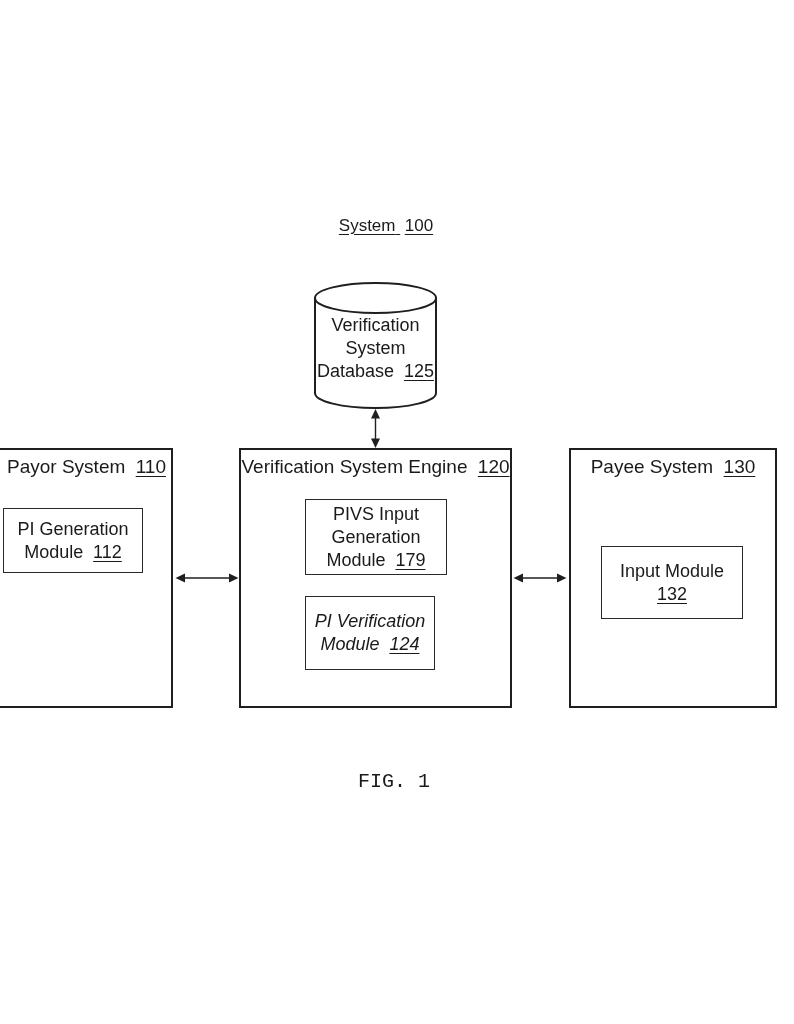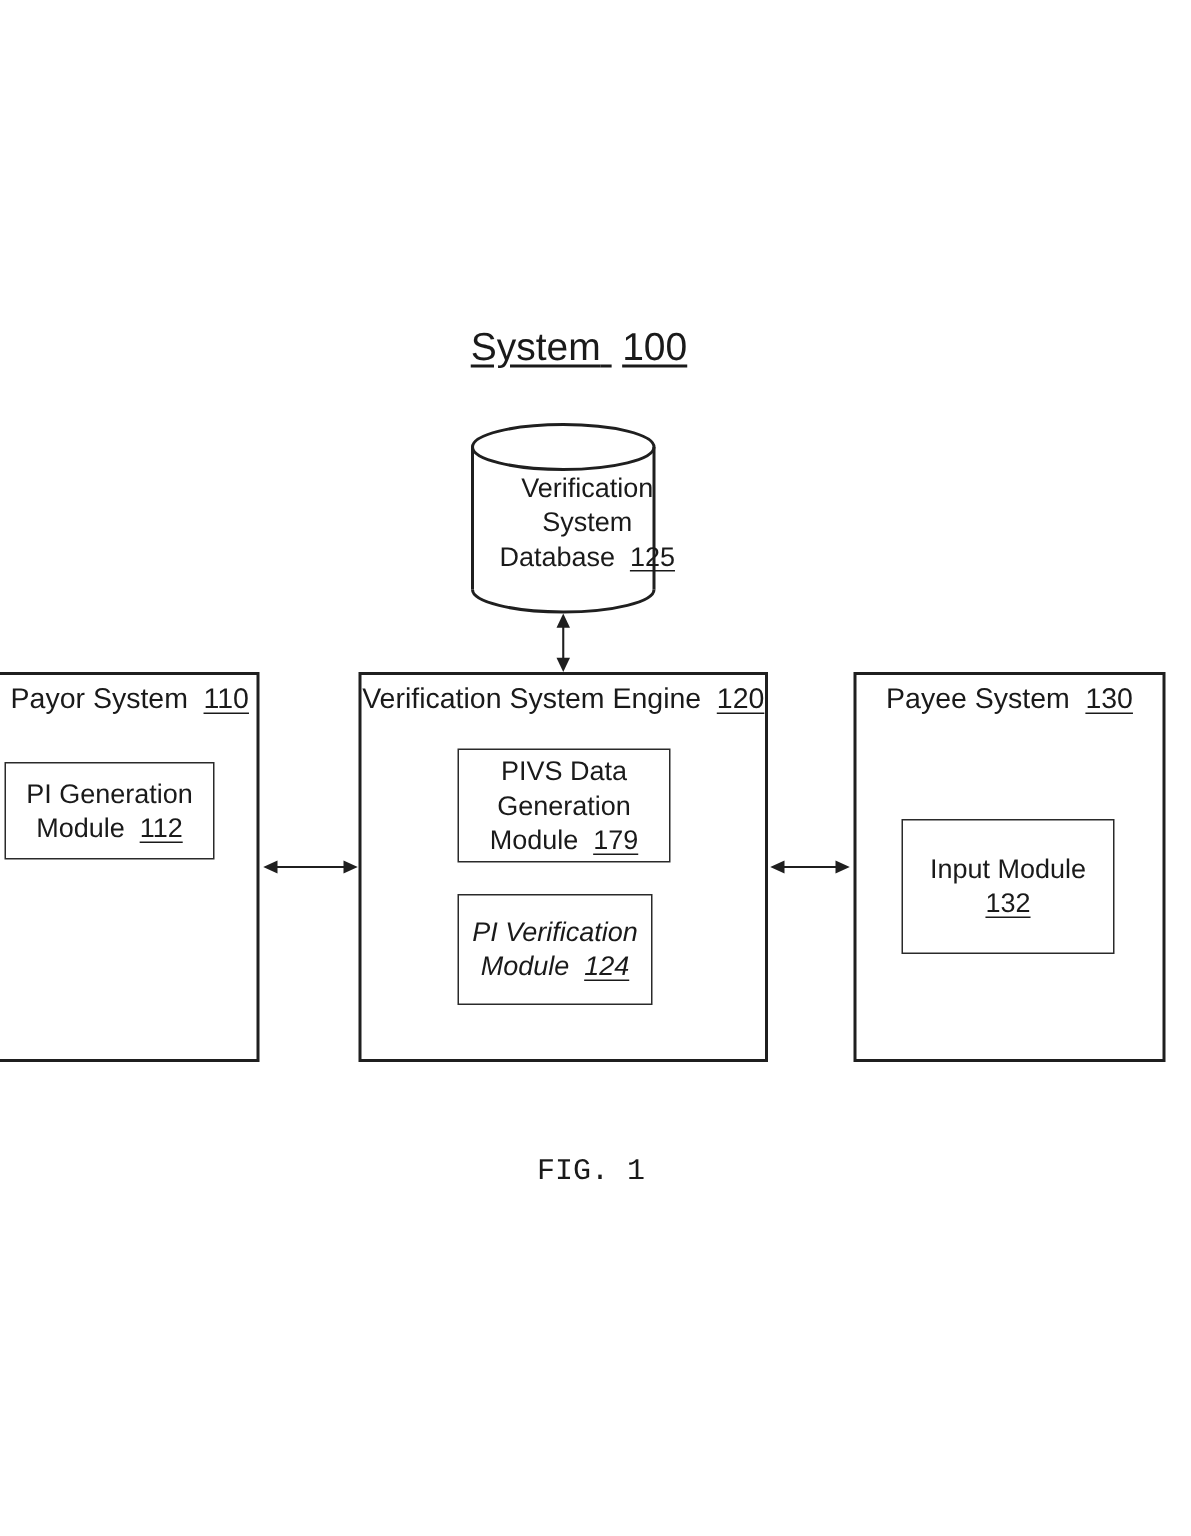--- a/index.html
+++ b/index.html
@@ -10,32 +10,31 @@
     background: #fff;
     overflow: hidden;
     font-family: "Liberation Sans", sans-serif;
     color: #1a1a1a;
   }
   .abs { position: absolute; }
 
   
   #system-title {
     left: 286px; top: 216px; width: 200px;
-    font-size: 26px;
+    font-size: 17px;
     text-align: center;
     text-decoration: underline;
     text-underline-offset: 3px;
   }
 
   
   #db-label {
     left: 314px; top: 314px; width: 123px;
     font-size: 18px; line-height: 23px;
     text-align: center;
-    margin-left: 16px;
   }
 
   
   .sys-box {
     position: absolute;
     top: 448px; height: 260px;
     border: 2px solid #1f1f1f;
     box-sizing: border-box;
     background: #fff;
   }
@@ -64,21 +63,21 @@
     justify-content: center;
     font-size: 18px;
     line-height: 23px;
     text-align: center;
   }
   
   #module-112 { left: 3px;   top: 508px; width: 140px; height: 65px; }
   #module-114 { left: 3px;   top: 597px; width: 140px; height: 65px; }
   #module-122 { left: 305px; top: 499px; width: 142px; height: 76px; }
   #module-124 { left: 305px; top: 596px; width: 130px; height: 74px; font-style: italic; }
-  #module-132 { left: 601px; top: 546px; width: 142px; height: 90px; }
+  #module-132 { left: 601px; top: 546px; width: 142px; height: 73px; }
 
   .num { text-decoration: underline; text-underline-offset: 3px; }
   .num-inline { margin-left: 0.27em; }
 
   #fig-caption {
     left: 344px; top: 770px; width: 100px;
     font-size: 20px;
     text-align: center;
     font-family: Liberation Mono, monospace;
   }
@@ -156,21 +155,21 @@
   <div id="module-112" class="module">
     <div>PI Generation</div>
     <div>
       <span>Module</span>
       <span class="num num-inline">112</span>
     </div>
   </div>
 
 
   <div id="module-122" class="module">
-    <div>PIVS Data</div>
+    <div>PIVS Input</div>
     <div>Generation</div>
     <div>
       <span>Module</span>
       <span class="num num-inline">179</span>
     </div>
   </div>
 
   <div id="module-124" class="module">
     <div>PI Verification</div>
     <div>

